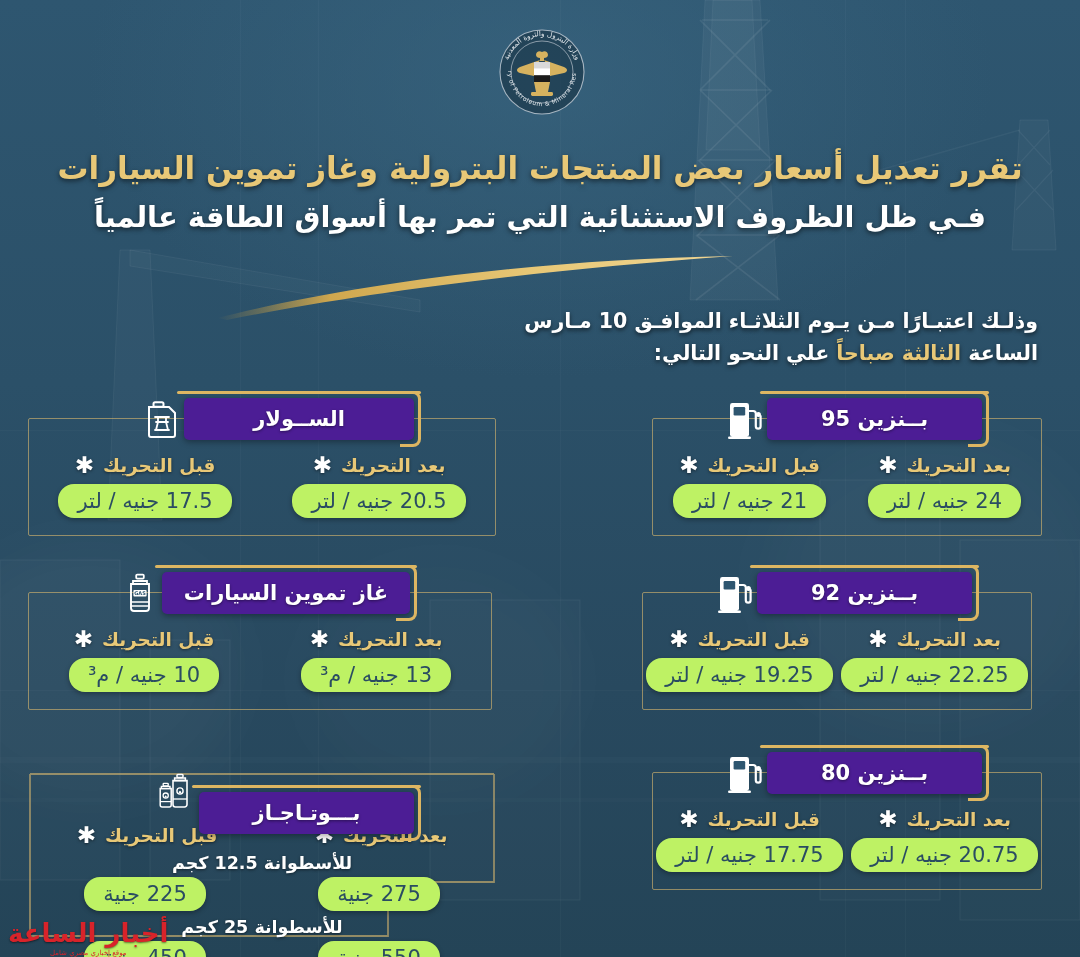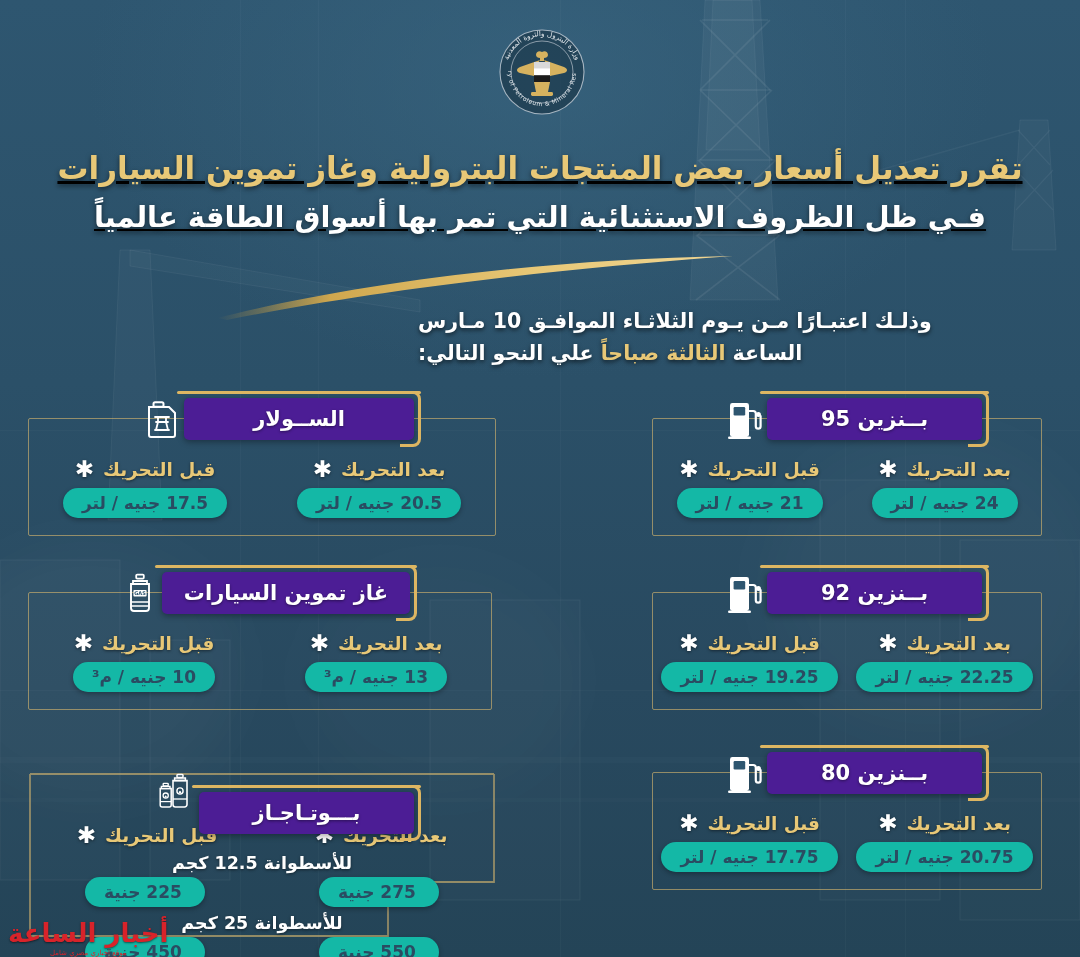--- a/index.html
+++ b/index.html
@@ -23,39 +23,39 @@
   .vstripe{ position:absolute; top:0; bottom:0; width:1px; background:rgba(255,255,255,.035); }
   .hstripe{ position:absolute; left:0; right:0; height:1px; background:rgba(255,255,255,.03); }
   .blob { position:absolute; border-radius:50%; filter:blur(26px); }
 
   
   #logo {
     position:absolute; left:496px; top:20px; width:92px; height:100px; z-index:4;
   }
 
   
-  #titleBlock { position:absolute; left:0; right:0; top:148px; z-index:5; text-align:center;text-decoration:underline; }
+  #titleBlock { position:absolute; left:0; right:0; top:148px; z-index:5; text-align:center; }
   .t1 {
     color:#e8c877; font-size:31px; font-weight:bold; letter-spacing:0px;
     text-shadow:0 2px 5px rgba(0,0,0,.55);
     line-height:1.35;
   }
   .t2 {
     color:#ffffff; font-size:29px; font-weight:bold; margin-top:8px;
     text-shadow:0 2px 5px rgba(0,0,0,.55);
     line-height:1.35;
   }
 
   
   #swoosh { position:absolute; left:215px; top:252px; width:520px; height:70px; z-index:5; }
 
   
   #subtitle {
     position:absolute; right:42px; top:306px; width:620px; z-index:6;
-    text-align:left; color:#ffffff; font-size:20.5px; font-weight:bold;
+    text-align:right; color:#ffffff; font-size:20.5px; font-weight:bold;
     line-height:1.55; text-shadow:0 2px 4px rgba(0,0,0,.6);
   }
   #subtitle .hl { color:#e8c877; }
 
   
   #grid { position:absolute; inset:0; z-index:6; }
 
   .card { position:absolute; }
   .cardFrame {
     position:absolute; inset:0;
@@ -98,21 +98,21 @@
     position:absolute; left:0; right:0; bottom:18px;
     display:flex; flex-direction:row; justify-content:space-around; align-items:flex-start;
   }
   .priceCol { display:flex; flex-direction:column; align-items:center; gap:7px; width:47%; }
   .priceHdr { display:flex; flex-direction:row-reverse; align-items:center; gap:9px; }
   .asterisk { color:#ffffff; font-size:23px; line-height:1; font-weight:bold;
               text-shadow:0 1px 3px rgba(0,0,0,.5); }
   .hdrTxt { color:#e8c877; font-size:18.5px; font-weight:bold; white-space:nowrap;
             text-shadow:0 1px 3px rgba(0,0,0,.5); }
   .valPill {
-    background:#14b8a6; color:#2a4c62; font-size:17px; font-weight:bold;
+    background:#bef264; color:#2a4c62; font-size:21px; font-weight:normal;
     padding:5px 19px; border-radius:16px; white-space:nowrap;
     box-shadow:0 2px 5px rgba(0,0,0,.3);
   }
 
   
   .butaBody { position:absolute; left:0; right:0; top:52px; bottom:6px; }
   .butaHdrs { display:flex; flex-direction:row; justify-content:space-around; }
   .butaHdrs .priceHdr { }
   .butaLine { margin-top:6px; }
   .butaCap { text-align:center; color:#ffffff; font-size:17.5px; font-weight:bold;
@@ -294,21 +294,21 @@
       <div class="priceCol">
         <span class="priceHdr">
           <span class="asterisk">✱</span>
           <span class="hdrTxt">قبل التحريك</span>
         </span>
         <span class="valPill">17.5 جنيه / لتر</span>
       </div>
     </div>
   </div>
 
-  <div class="card" style="right:38px; top:592px; width:390px; height:118px;">
+  <div class="card" style="right:48px; top:592px; width:390px; height:118px;">
     <div class="cardFrame"></div>
     <div class="cardHead">
       <span class="cardIcon">
         <svg viewBox="0 0 34 40" width="34" height="40">
           <rect x="2" y="4" width="19" height="34" rx="2.4" fill="#ffffff"></rect>
           <rect x="5.6" y="8" width="11.6" height="8.4" rx="1.2" fill="#2e5670"></rect>
           <path d="M21 12 h4.2 a2.6 2.6 0 0 1 2.6 2.6 v12.6 a2.4 2.4 0 0 0 4.8 0 V17" fill="none" stroke="#ffffff" stroke-width="2.2" stroke-linecap="round"></path>
           <circle cx="30.4" cy="15.4" r="2.5" fill="#ffffff"></circle>
           <rect x="0" y="37.4" width="23" height="2.6" rx="1.3" fill="#ffffff"></rect>
         </svg>

